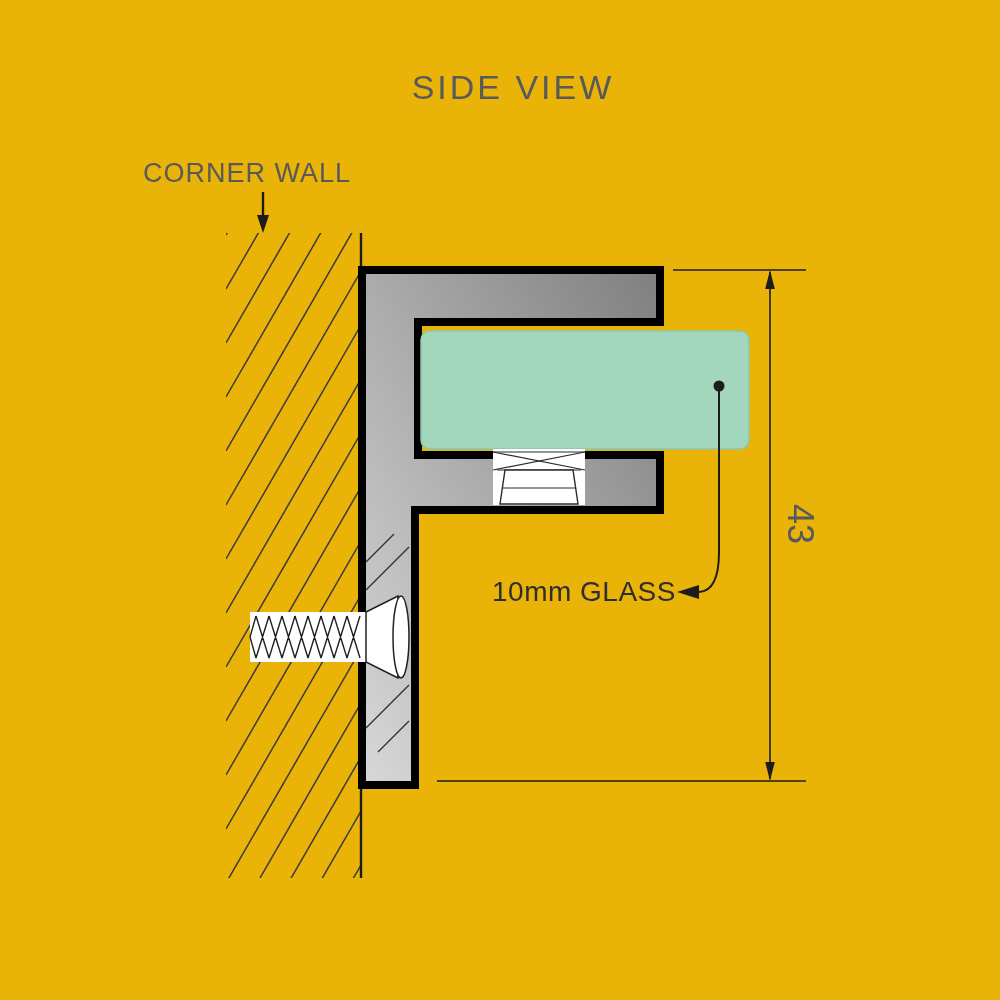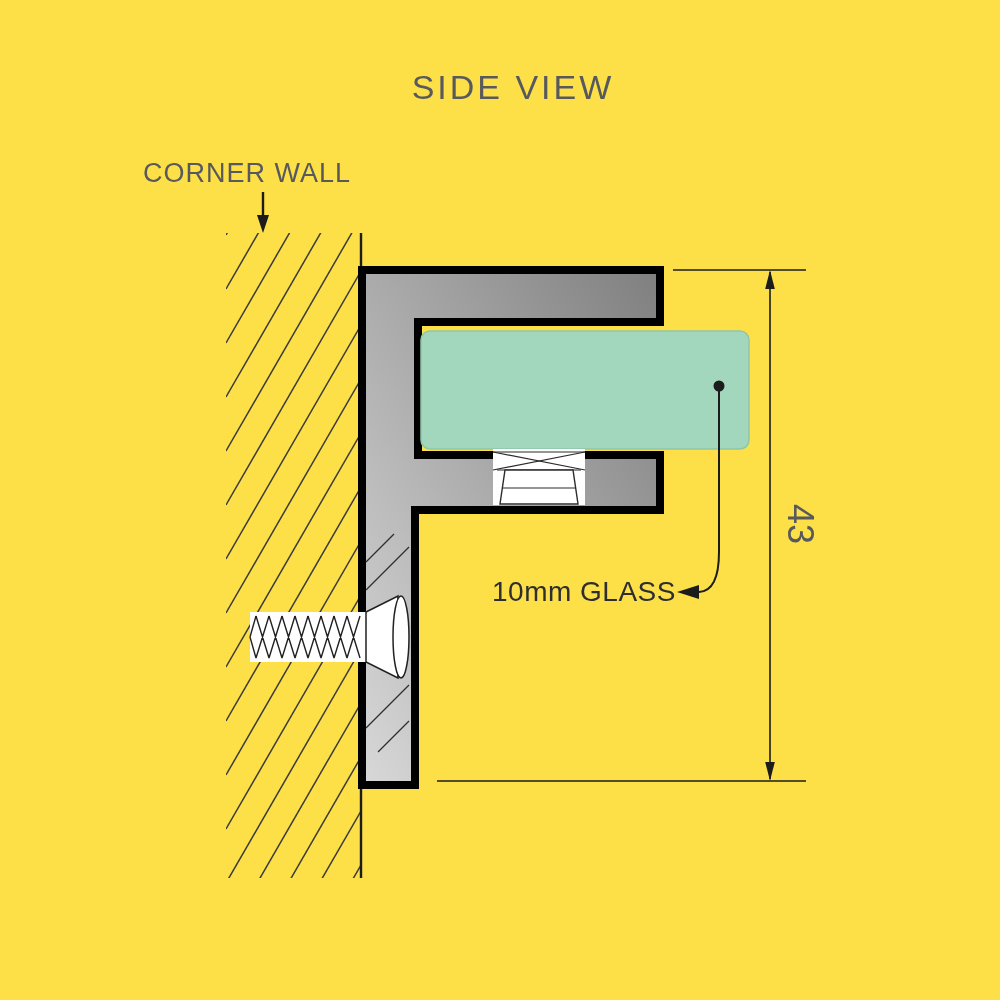--- a/index.html
+++ b/index.html
@@ -1,16 +1,16 @@
 <!DOCTYPE html>
 <html><head>
 <meta charset="utf-8">
 <style>
   html, body { margin: 0; padding: 0; background: #ffffff; }
-  .canvas { width: 1000px; height: 1000px; position: relative; background: #fde047; overflow: hidden; }
+  .canvas { width: 1000px; height: 1000px; position: relative; background: #eab308; overflow: hidden; }
   svg { display: block; }
   text { font-family: "Liberation Sans", sans-serif; }
   .t-title { font-size: 34px; letter-spacing: 3px; }
   .t-wall  { font-size: 27px; letter-spacing: 1px; }
   .t-glass { font-size: 28px; letter-spacing: 0.5px; }
   .t-dim   { font-size: 36px; }
   .wall-line   { stroke: #1c1c1c; stroke-width: 2.4; }
   .hatch       { stroke: #3a3a3a; stroke-width: 1.5; }
   .profile     { stroke: #000000; stroke-width: 8; stroke-linejoin: miter; }
   .glass-edge  { stroke: #8fc6ab; stroke-width: 1.5; }

